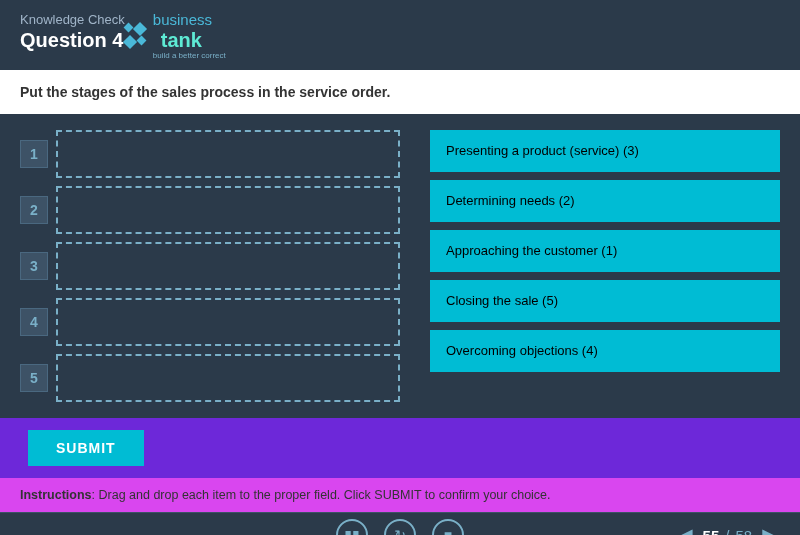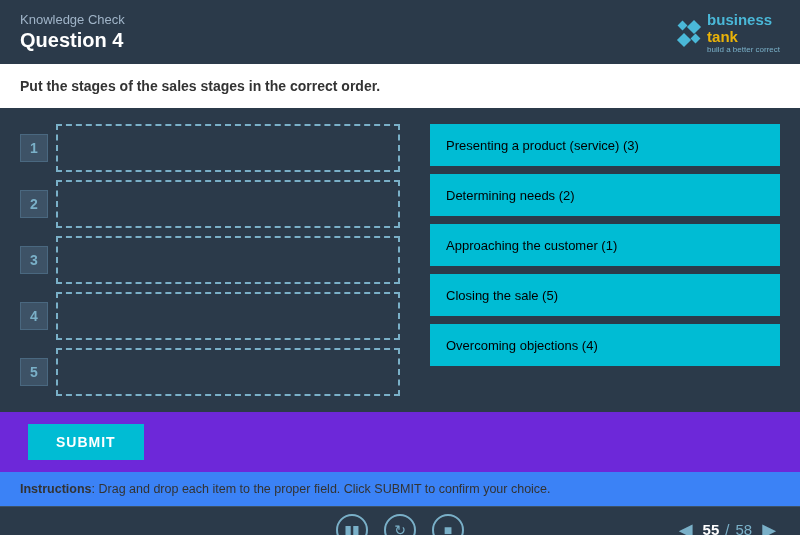--- a/index.html
+++ b/index.html
@@ -9,21 +9,20 @@
       font-family: Arial, sans-serif;
       background: #2b3a4a;
       overflow: hidden;
     }
 
     
     .header {
       background: #2b3a4a;
       padding: 12px 20px 10px 20px;
       display: flex;
-      justify-content: space-between;
       align-items: flex-start;
     }
     .header-title-small {
       color: #a0b4c8;
       font-size: 13px;
       margin-bottom: 2px;
     }
     .header-title-large {
       color: #ffffff;
       font-size: 20px;
@@ -53,28 +52,29 @@
     .logo-square.small {
       width: 7px;
       height: 7px;
     }
     .logo-text-block {
       text-align: left;
     }
     .logo-business {
       color: #4ab8d8;
       font-size: 15px;
-      font-weight: bold;
+      font-weight: normal;
       line-height: 1.1;
     }
     .logo-tank {
-      color: #eab308;
-      font-size: 15px;
+      color: #5eead4;
+      font-size: 20px;
       font-weight: bold;
       line-height: 1.1;
+      margin-left: 8px;
     }
     .logo-tagline {
       color: #7ab0c8;
       font-size: 8px;
     }
 
     
     .instruction-bar {
       background: #ffffff;
       padding: 14px 20px;
@@ -152,21 +152,21 @@
       border: none;
       padding: 10px 28px;
       font-size: 14px;
       font-weight: bold;
       letter-spacing: 1px;
       cursor: pointer;
     }
 
     
     .instructions-bar {
-      background: #3b82f6;
+      background: #d946ef;
       padding: 10px 20px;
       font-size: 12.5px;
       color: #333333;
     }
     .instructions-bar strong {
       font-weight: bold;
     }
     .nav-btn {
       width: 32px;
       height: 32px;
@@ -229,21 +229,21 @@
     </div>
     <div class="logo-text-block">
       <div class="logo-business">business</div>
       <div class="logo-tank">tank</div>
       <div class="logo-tagline">build a better correct</div>
     </div>
   </div>
 </div>
 
 <div class="instruction-bar">
-  <span>Put the stages of the sales stages in the correct order.</span>
+  <span>Put the stages of the sales process in the service order.</span>
 </div>
 
 <div class="main-content">
 
   <div class="drop-zones">
 
     <div class="drop-zone-row">
       <div class="drop-zone-number">1</div>
       <div class="drop-zone-box"></div>
     </div>

